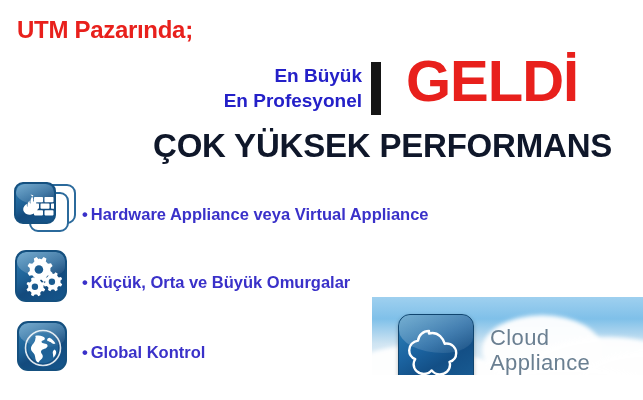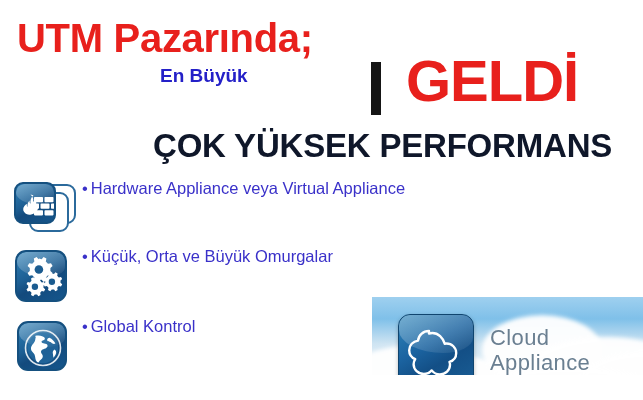--- a/index.html
+++ b/index.html
@@ -15,33 +15,34 @@
     overflow: hidden;
     font-family: "Liberation Sans", sans-serif;
     -webkit-font-smoothing: antialiased;
   }
 
   
   .headline-main {
     position: absolute;
     left: 17px;
     top: 18px;
-    font-size: 40px;
+    font-size: 24px;
     font-weight: bold;
     color: #e8201c;
     letter-spacing: -0.3px;
     white-space: nowrap;
     line-height: 1;
   }
 
   .sub-stack {
     position: absolute;
     left: 160px;
     top: 63px;
     width: 202px;
+    text-align: right;
     color: #2420c8;
     font-weight: bold;
     font-size: 19px;
     line-height: 25px;
     white-space: nowrap;
   }
 
   .black-bar {
     position: absolute;
     left: 371px;
@@ -73,22 +74,23 @@
     color: #0f172a;
     letter-spacing: -0.2px;
     line-height: 1;
     white-space: nowrap;
   }
 
   
   .feature-row {
     position: absolute;
     display: flex;
-    align-items: flex-start;
+    align-items: center;
     left: 10px;
+    font-weight: bold;
   }
   .feature-row.r1 { top: 180px; }
   .feature-row.r2 { top: 248px; }
   .feature-row.r3 { top: 318px; }
 
   .icon-slot {
     width: 68px;
     height: 68px;
     position: relative;
     flex: 0 0 68px;
@@ -169,20 +171,21 @@
 </style>
 </head>
 <body>
 
 <div id="page">
 
   <div class="headline-main">UTM Pazarında;</div>
 
   <div class="sub-stack">
     <div>En Büyük</div>
+    <div>En Profesyonel</div>
   </div>
 
   <div class="black-bar"></div>
 
   <div class="geldi">GELDİ</div>
 
   <div class="performans">ÇOK YÜKSEK PERFORMANS</div>
 
   <div class="feature-row r1">
     <div class="icon-slot">

